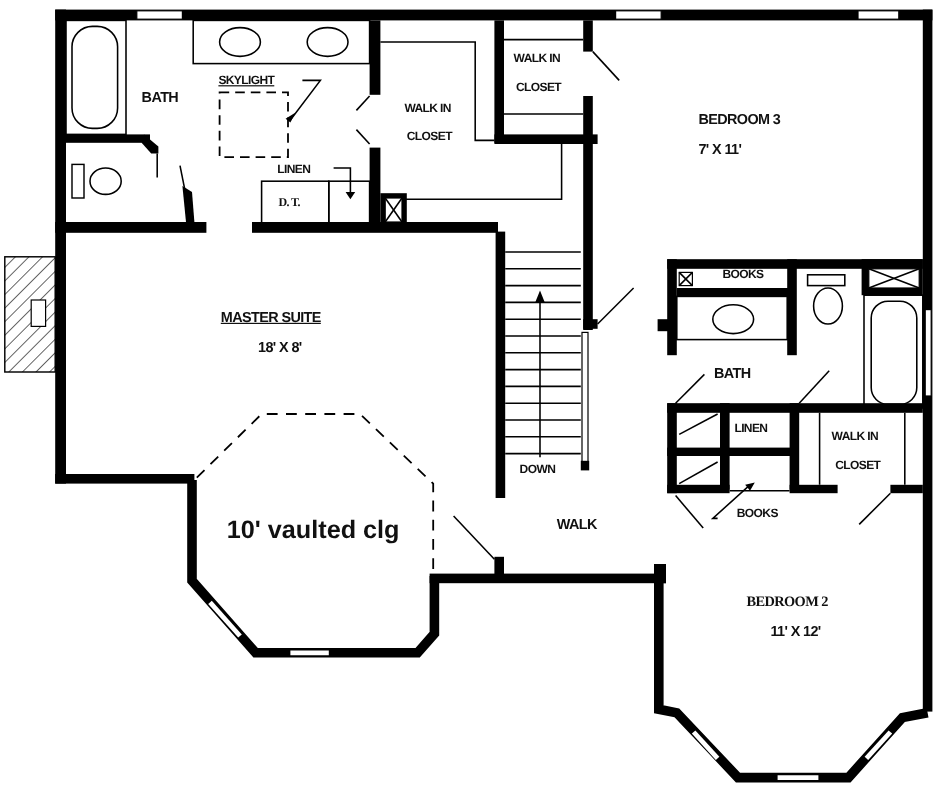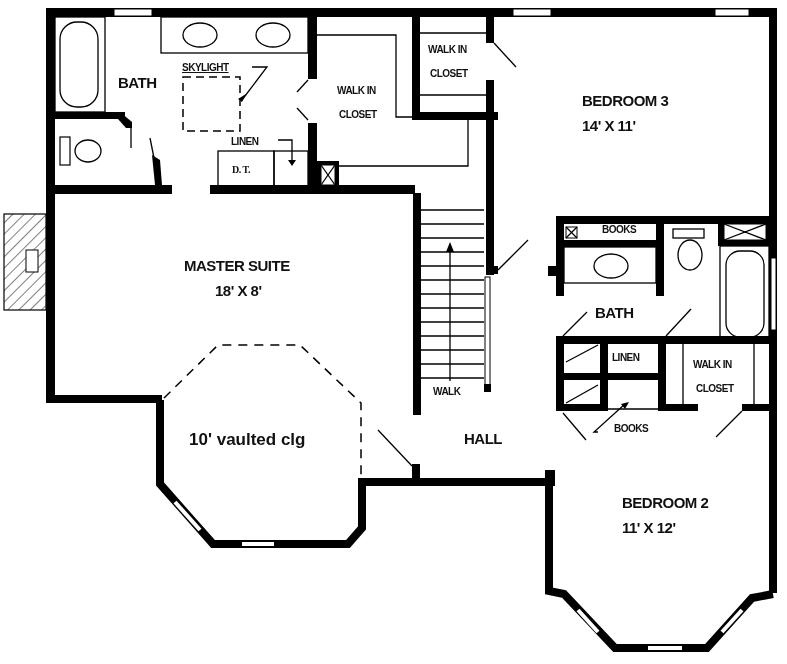--- a/index.html
+++ b/index.html
@@ -2,23 +2,23 @@
 <html><head>
   <meta charset="utf-8">
   <style>
     html, body { margin: 0; padding: 0; background: #ffffff; }
     body { width: 787px; height: 664px; overflow: hidden; position: relative; font-family: "Liberation Sans", sans-serif; }
     #plan { position: absolute; left: 0; top: 0; width: 787px; height: 664px; }
     .wall { fill: #000; }
     .thin { stroke: #000; stroke-width: 1.3; fill: none; }
     .dash { stroke: #000; stroke-width: 1.5; fill: none; stroke-dasharray: 9 7; }
     .lbl { position: absolute; color: #111; font-weight: bold; white-space: nowrap; letter-spacing: -0.5px; }
-    .big { font-size: 15px; }
+    .big { font-size: 12px; }
     .sm { font-size: 10px; }
-    .vault { font-size: 17px; font-weight: bold; letter-spacing: 0; }
+    .vault { font-size: 21px; font-weight: bold; letter-spacing: 0; }
   </style>
 </head>
 <body>
 
 <svg id="plan" viewBox="0 0 787 664" xmlns="http://www.w3.org/2000/svg">
   <defs>
     <pattern id="hatch" patternUnits="userSpaceOnUse" width="8" height="8" patternTransform="rotate(45)">
       <line x1="0" y1="0" x2="0" y2="8" stroke="#000" stroke-width="1"></line>
     </pattern>
   </defs>
@@ -162,26 +162,26 @@
 
 <div class="lbl big" style="left:118px;top:74px;">BATH</div>
 <div class="lbl sm" style="left:182px;top:62px;text-decoration:underline;">SKYLIGHT</div>
 <div class="lbl sm" style="left:231px;top:136px;">LINEN</div>
 <div class="lbl sm" style="left:232px;top:164px;font-family:Liberation Serif, serif;">D. T.</div>
 <div class="lbl sm" style="left:337px;top:85px;">WALK IN</div>
 <div class="lbl sm" style="left:339px;top:109px;">CLOSET</div>
 <div class="lbl sm" style="left:428px;top:44px;">WALK IN</div>
 <div class="lbl sm" style="left:430px;top:68px;">CLOSET</div>
 <div class="lbl big" style="left:582px;top:92px;">BEDROOM 3</div>
-<div class="lbl big" style="left:582px;top:117px;">14' X 11'</div>
-<div class="lbl big" style="left:184px;top:257px;">MASTER SUITE</div>
+<div class="lbl big" style="left:582px;top:117px;">7' X 11'</div>
+<div class="lbl big" style="left:184px;top:257px;text-decoration:underline;">MASTER SUITE</div>
 <div class="lbl big" style="left:215px;top:282px;">18' X 8'</div>
 <div class="lbl vault" style="left:189px;top:430px;">10' vaulted clg</div>
-<div class="lbl sm" style="left:433px;top:386px;">WALK</div>
-<div class="lbl big" style="left:464px;top:430px;">HALL</div>
+<div class="lbl sm" style="left:433px;top:386px;">DOWN</div>
+<div class="lbl big" style="left:464px;top:430px;">WALK</div>
 <div class="lbl sm" style="left:602px;top:224px;">BOOKS</div>
 <div class="lbl big" style="left:595px;top:304px;">BATH</div>
 <div class="lbl sm" style="left:612px;top:352px;">LINEN</div>
 <div class="lbl sm" style="left:614px;top:423px;">BOOKS</div>
 <div class="lbl sm" style="left:693px;top:359px;">WALK IN</div>
 <div class="lbl sm" style="left:696px;top:383px;">CLOSET</div>
-<div class="lbl big" style="left:622px;top:494px;">BEDROOM 2</div>
-<div class="lbl big" style="left:622px;top:519px;">11' X 12'</div>
+<div class="lbl big" style="left:622px;top:494px;font-family:Liberation Serif, serif;">BEDROOM 2</div>
+<div class="lbl big" style="left:642px;top:519px;">11' X 12'</div>
 
 </body></html>

